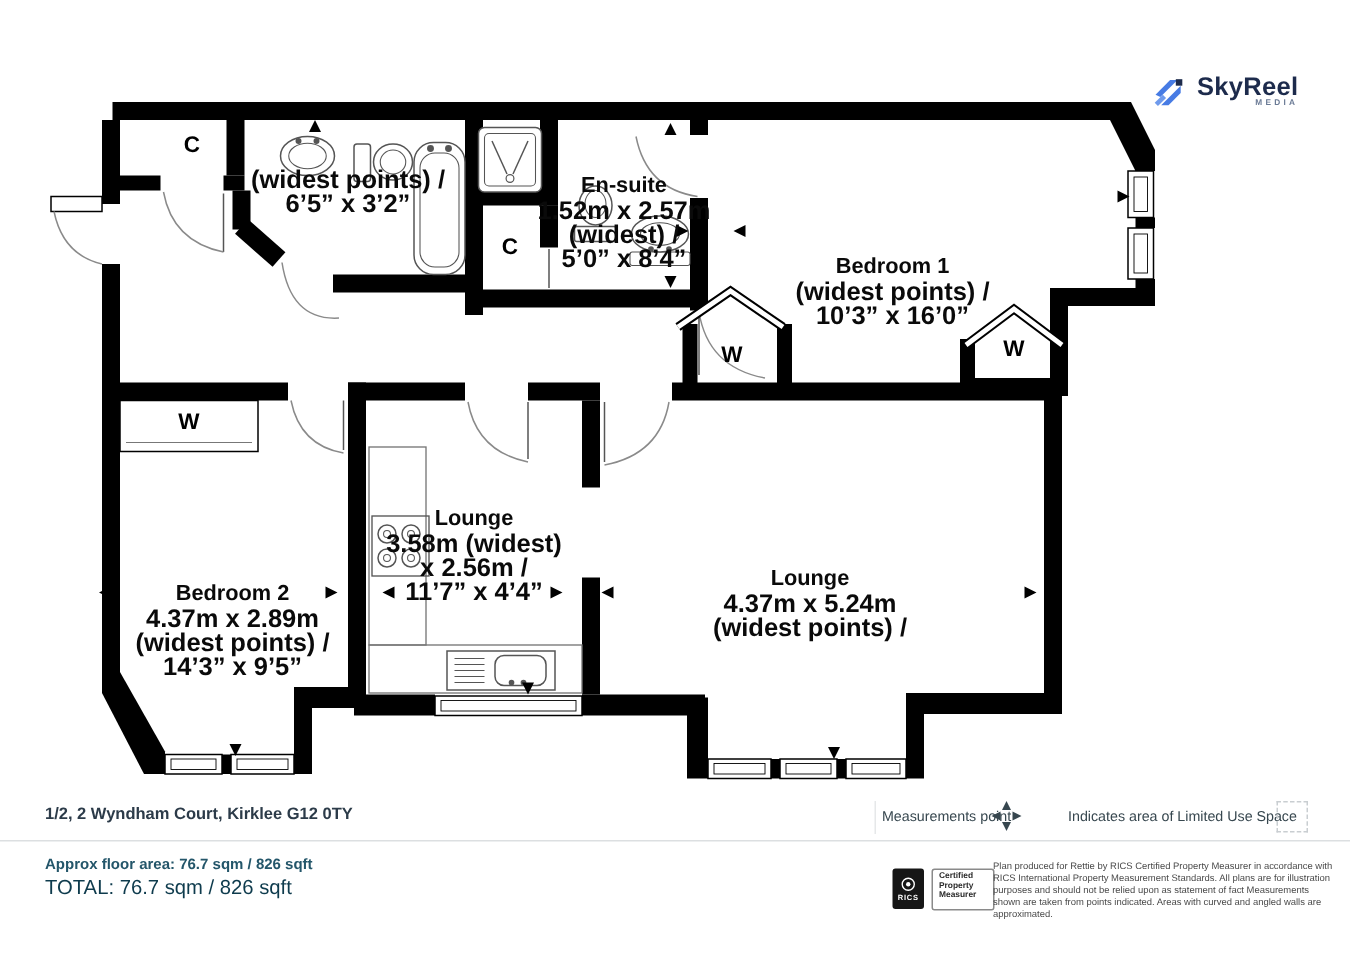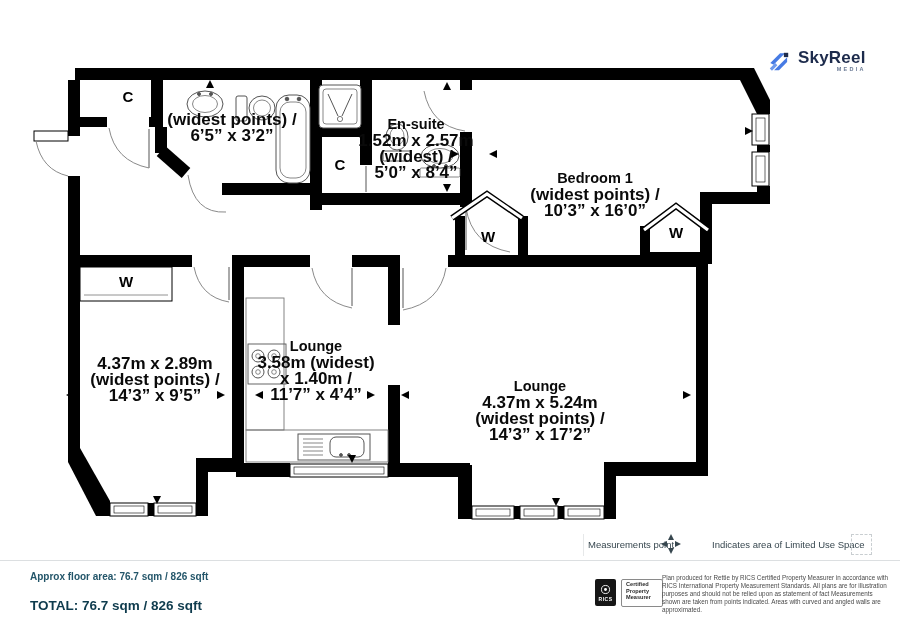--- a/index.html
+++ b/index.html
@@ -9,21 +9,21 @@
   .room-label{position:absolute;text-align:center;color:#0a0a0a;font-weight:bold;}
   .room-name{display:block;font-size:14.5px;line-height:17px;margin-top:32px;}
   .room-dim{display:block;font-size:17px;line-height:16px;}
   .closet{position:absolute;text-align:center;font-weight:bold;font-size:15px;color:#000;width:28px;}
   .address{position:absolute;left:30px;top:537px;font-size:11px;font-weight:bold;color:#2c3b49;}
   .legend-text{position:absolute;font-size:9.5px;color:#37474f;}
   .legend-dash{position:absolute;left:851px;top:534px;width:19px;height:19px;border:1px dashed #c9ced1;}
   .legend-sep{position:absolute;left:583px;top:534px;width:1px;height:22px;background:#e6e8e9;}
   .divider{position:absolute;left:0;top:560px;width:900px;height:1px;background:#dcdfe1;}
   .approx{position:absolute;left:30px;top:571px;font-size:10px;font-weight:bold;color:#24566a;}
-  .total{position:absolute;left:30px;top:598px;font-size:13.5px;font-weight:bold;color:#0e3b4d;}
+  .total{position:absolute;left:30px;top:584px;font-size:13.5px;font-weight:normal;color:#0e3b4d;}
   .logo{position:absolute;left:766px;top:49px;display:flex;align-items:flex-start;}
   .logo-textcol{margin-left:6px;}
   .logo-name{font-size:17px;font-weight:bold;color:#1d2b4c;line-height:18px;letter-spacing:.2px;}
   .logo-sub{font-size:5.5px;letter-spacing:2.2px;color:#6a7a95;text-align:right;margin-top:-1px;font-weight:bold;}
   .rics-badge{position:absolute;left:595px;top:579px;width:21px;height:27px;background:#161616;border-radius:2px;
               display:flex;flex-direction:column;align-items:center;justify-content:center;}
   .rics-label{color:#fff;font-size:5px;font-weight:bold;letter-spacing:.5px;margin-top:1px;}
   .cert-box{position:absolute;left:621px;top:579px;width:36px;height:25px;border:1px solid #8a8a8a;border-radius:2px;
             padding:1px 0 0 4px;}
   .cert-line{display:block;font-size:5.6px;line-height:6.6px;color:#2b2b2b;font-weight:bold;}
@@ -259,35 +259,35 @@
     <span class="room-dim">1.52m x 2.57m</span>
     <span class="room-dim">(widest) /</span>
     <span class="room-dim">5’0” x 8’4”</span>
   </div>
   <div class="room-label" style="left:500px;top:138px;width:190px">
     <span class="room-name">Bedroom 1</span>
     <span class="room-dim">(widest points) /</span>
     <span class="room-dim">10’3” x 16’0”</span>
   </div>
   <div class="room-label" style="left:75px;top:356px;width:160px">
+    <span class="room-name">Bedroom 2</span>
     <span class="room-dim">4.37m x 2.89m</span>
     <span class="room-dim">(widest points) /</span>
     <span class="room-dim">14’3” x 9’5”</span>
   </div>
   <div class="room-label" style="left:246px;top:306px;width:140px">
     <span class="room-name">Lounge</span>
     <span class="room-dim">3.58m (widest)</span>
-    <span class="room-dim">x 1.40m /</span>
+    <span class="room-dim">x 2.56m /</span>
     <span class="room-dim">11’7” x 4’4”</span>
   </div>
   <div class="room-label" style="left:455px;top:346px;width:170px">
     <span class="room-name">Lounge</span>
     <span class="room-dim">4.37m x 5.24m</span>
     <span class="room-dim">(widest points) /</span>
-    <span class="room-dim">14’3” x 17’2”</span>
   </div>
 
   <div class="closet" style="left:114px;top:88px">C</div>
   <div class="closet" style="left:326px;top:156px">C</div>
   <div class="closet" style="left:112px;top:273px">W</div>
   <div class="closet" style="left:474px;top:228px">W</div>
   <div class="closet" style="left:662px;top:224px">W</div>
 
   <div class="logo">
     <svg width="26" height="26" viewBox="0 0 24 24">
@@ -295,20 +295,21 @@
       <path d="M7.5 19.5 L19.5 7.5 L19.5 12 L12 19.5 Z" fill="#477be4"></path>
       <path d="M3.5 18 L8.5 13 L10.5 15 L5.5 20 Z" fill="#6f9aec"></path>
       <rect x="16.5" y="3.5" width="4" height="4" fill="#1d2b4c"></rect>
     </svg>
     <div class="logo-textcol">
       <div class="logo-name">SkyReel</div>
       <div class="logo-sub">MEDIA</div>
     </div>
   </div>
 
+  <div class="address">1/2, 2 Wyndham Court, Kirklee G12 0TY</div>
   <div class="legend-sep"></div>
   <div class="legend-text" style="left:588px;top:539px">Measurements point</div>
   <div class="legend-text" style="left:712px;top:539px">Indicates area of  Limited Use Space</div>
   <div class="legend-dash"></div>
 
   <div class="divider"></div>
 
   <div class="approx">Approx floor area: 76.7 sqm / 826 sqft</div>
   <div class="total">TOTAL: 76.7 sqm / 826 sqft</div>
 

